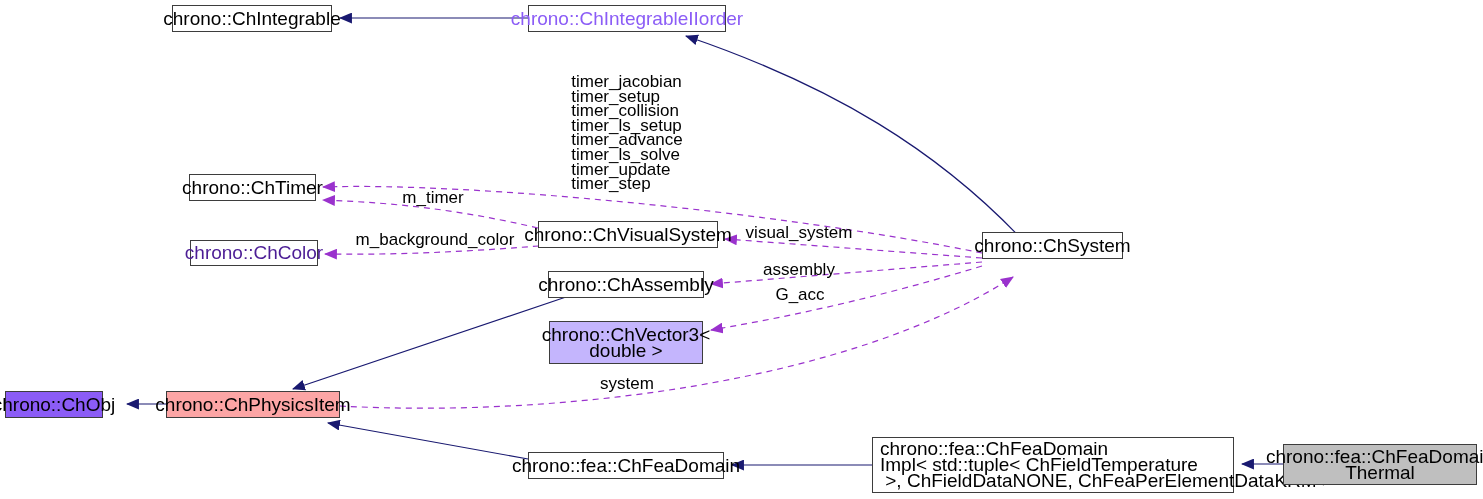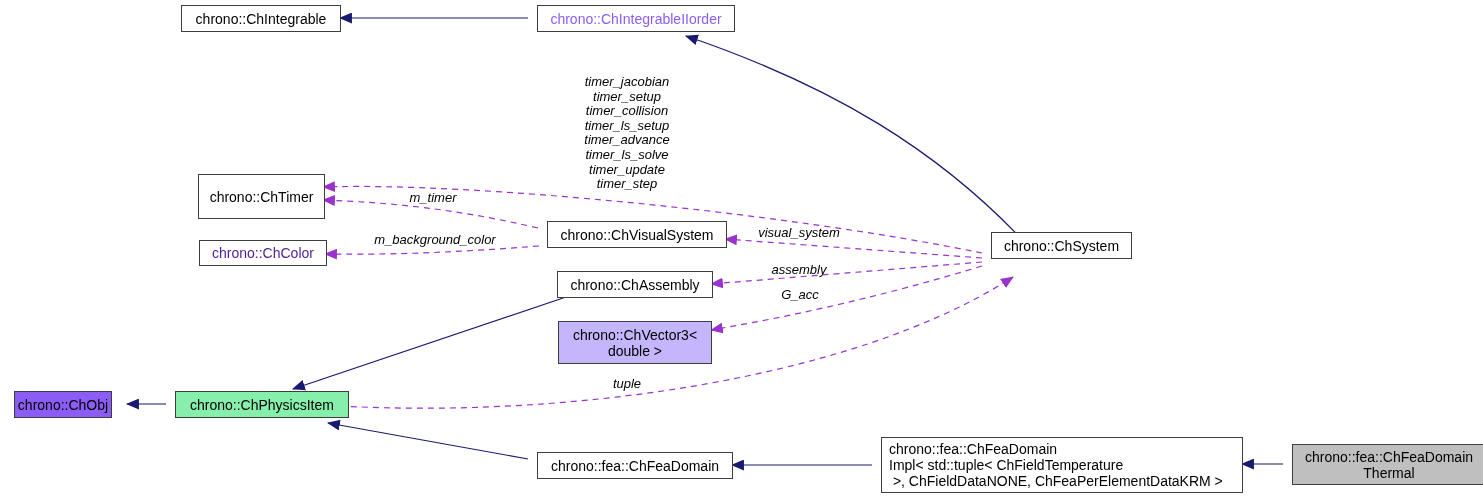--- a/index.html
+++ b/index.html
@@ -17,50 +17,47 @@
     left: 0; top: 0;
     width: 100%; height: 100%;
     display: block;
   }
   .node {
     position: absolute;
     box-sizing: border-box;
     background: #ffffff;
     border: 1.4px solid #3d3d3d;
     color: #000000;
-    font-size: 14px;
+    font-size: 19px;
     line-height: 16px;
     display: flex;
     align-items: center;
     justify-content: center;
     text-align: center;
     white-space: pre;
     padding: 1px 4px;
     cursor: pointer;
-    margin-left: 9px;
   }
   .node.left {
     justify-content: flex-start;
     text-align: left;
     padding-left: 7px;
   }
   .node.highlight {
     background: #bfbfbf;
     cursor: default;
   }
   .edge-label {
     position: absolute;
     transform: translate(-50%, -50%);
     color: #000000;
-    font-size: 13px;
+    font-size: 17px;
     line-height: 14.6px;
-    text-align: center;
     white-space: pre-line;
     pointer-events: none;
-    font-style: italic;
   }
 </style>
 </head>
 <body>
 
 <div class="stage" style="width: 1483px; height: 499px; background: rgb(255, 255, 255);">
   <svg xmlns="http://www.w3.org/2000/svg" viewBox="0 0 1483 499">
     <defs>
       <marker id="arrow-inherit" viewBox="0 0 12 10" refX="11" refY="5" markerWidth="13" markerHeight="11" markerUnits="userSpaceOnUse" orient="auto">
         <path d="M 0 0 L 12 5 L 0 10 z" fill="#191970"></path>
@@ -79,42 +76,42 @@
       <path d="M 982 253 C 780 212 470 182 323 187" fill="none" stroke-width="1.2" stroke="#9a32cd" stroke-dasharray="6,5" marker-end="url(#arrow-member)"></path>
       <path d="M 538 228 C 460 210 400 203 323 200" fill="none" stroke-width="1.2" stroke="#9a32cd" stroke-dasharray="6,5" marker-end="url(#arrow-member)"></path>
       <path d="M 539 246 C 460 252 400 255 325 254" fill="none" stroke-width="1.2" stroke="#9a32cd" stroke-dasharray="6,5" marker-end="url(#arrow-member)"></path>
       <path d="M 982 258 L 725 239" fill="none" stroke-width="1.2" stroke="#9a32cd" stroke-dasharray="6,5" marker-end="url(#arrow-member)"></path>
       <path d="M 982 262 L 711 284" fill="none" stroke-width="1.2" stroke="#9a32cd" stroke-dasharray="6,5" marker-end="url(#arrow-member)"></path>
       <path d="M 982 266 C 890 294 800 315 711 330" fill="none" stroke-width="1.2" stroke="#9a32cd" stroke-dasharray="6,5" marker-end="url(#arrow-member)"></path>
       <path d="M 340 406 C 560 418 850 382 1013 277" fill="none" stroke-width="1.2" stroke="#9a32cd" stroke-dasharray="6,5" marker-end="url(#arrow-member)"></path>
     </svg>
 <div class="node" style="left: 172px; top: 5px; width: 160px; height: 27px; border-color: rgb(61, 61, 61); background: rgb(255, 255, 255); color: rgb(0, 0, 0);">chrono::ChIntegrable</div>
     <div class="node" style="left: 528px; top: 5px; width: 198px; height: 27px; border-color: rgb(61, 61, 61); background: rgb(255, 255, 255); color: #8b5cf6;">chrono::ChIntegrableIIorder</div>
-    <div class="node" style="left: 189px; top: 174px; width: 127px; height: 45px; border-color: rgb(61, 61, 61); background: rgb(255, 255, 255); color: rgb(0, 0, 0);">chrono::ChTimer</div>
+    <div class="node" style="left: 189px; top: 174px; width: 127px; height: 27px; border-color: rgb(61, 61, 61); background: rgb(255, 255, 255); color: rgb(0, 0, 0);">chrono::ChTimer</div>
     <div class="node" style="left: 190px; top: 240px; width: 128px; height: 26px; border-color: rgb(61, 61, 61); background: rgb(255, 255, 255); color: #4c1d95;">chrono::ChColor</div>
     <div class="node" style="left: 538px; top: 221px; width: 180px; height: 27px; border-color: rgb(61, 61, 61); background: rgb(255, 255, 255); color: rgb(0, 0, 0);">chrono::ChVisualSystem</div>
     <div class="node" style="left: 548px; top: 271px; width: 156px; height: 27px; border-color: rgb(61, 61, 61); background: rgb(255, 255, 255); color: rgb(0, 0, 0);">chrono::ChAssembly</div>
     <div class="node" style="left: 549px; top: 321px; width: 154px; height: 43px; border-color: rgb(61, 61, 61); background: #c4b5fd; color: rgb(0, 0, 0);">chrono::ChVector3&lt;
 double &gt;</div>
     <div class="node" style="left: 982px; top: 232px; width: 141px; height: 27px; border-color: rgb(61, 61, 61); background: rgb(255, 255, 255); color: rgb(0, 0, 0);">chrono::ChSystem</div>
     <div class="node" style="left: 5px; top: 391px; width: 98px; height: 27px; border-color: rgb(61, 61, 61); background: #8b5cf6; color: rgb(0, 0, 0);">chrono::ChObj</div>
-    <div class="node" style="left: 166px; top: 391px; width: 174px; height: 27px; border-color: rgb(61, 61, 61); background: #86efac; color: rgb(0, 0, 0);">chrono::ChPhysicsItem</div>
+    <div class="node" style="left: 166px; top: 391px; width: 174px; height: 27px; border-color: rgb(61, 61, 61); background: #fca5a5; color: rgb(0, 0, 0);">chrono::ChPhysicsItem</div>
     <div class="node" style="left: 528px; top: 452px; width: 196px; height: 27px; border-color: rgb(61, 61, 61); background: rgb(255, 255, 255); color: rgb(0, 0, 0);">chrono::fea::ChFeaDomain</div>
     <div class="node left" style="left: 872px; top: 437px; width: 362px; height: 56px; border-color: rgb(61, 61, 61); background: rgb(255, 255, 255); color: rgb(0, 0, 0);">chrono::fea::ChFeaDomain
 Impl&lt; std::tuple&lt; ChFieldTemperature
  &gt;, ChFieldDataNONE, ChFeaPerElementDataKRM &gt;</div>
     <div class="node highlight" style="left: 1283px; top: 444px; width: 194px; height: 41px; border-color: rgb(61, 61, 61); background: rgb(191, 191, 191); color: rgb(0, 0, 0);">chrono::fea::ChFeaDomain
 Thermal</div>
     <div class="edge-label" style="left: 627px; top: 133px;">timer_jacobian
 timer_setup
 timer_collision
 timer_ls_setup
 timer_advance
 timer_ls_solve
 timer_update
 timer_step</div>
     <div class="edge-label" style="left: 433px; top: 198px;">m_timer</div>
     <div class="edge-label" style="left: 435px; top: 240px;">m_background_color</div>
     <div class="edge-label" style="left: 799px; top: 233px;">visual_system</div>
     <div class="edge-label" style="left: 799px; top: 270px;">assembly</div>
     <div class="edge-label" style="left: 800px; top: 295px;">G_acc</div>
-    <div class="edge-label" style="left: 627px; top: 384px;">tuple</div>
+    <div class="edge-label" style="left: 627px; top: 384px;">system</div>
   </div>
 
 </body></html>

